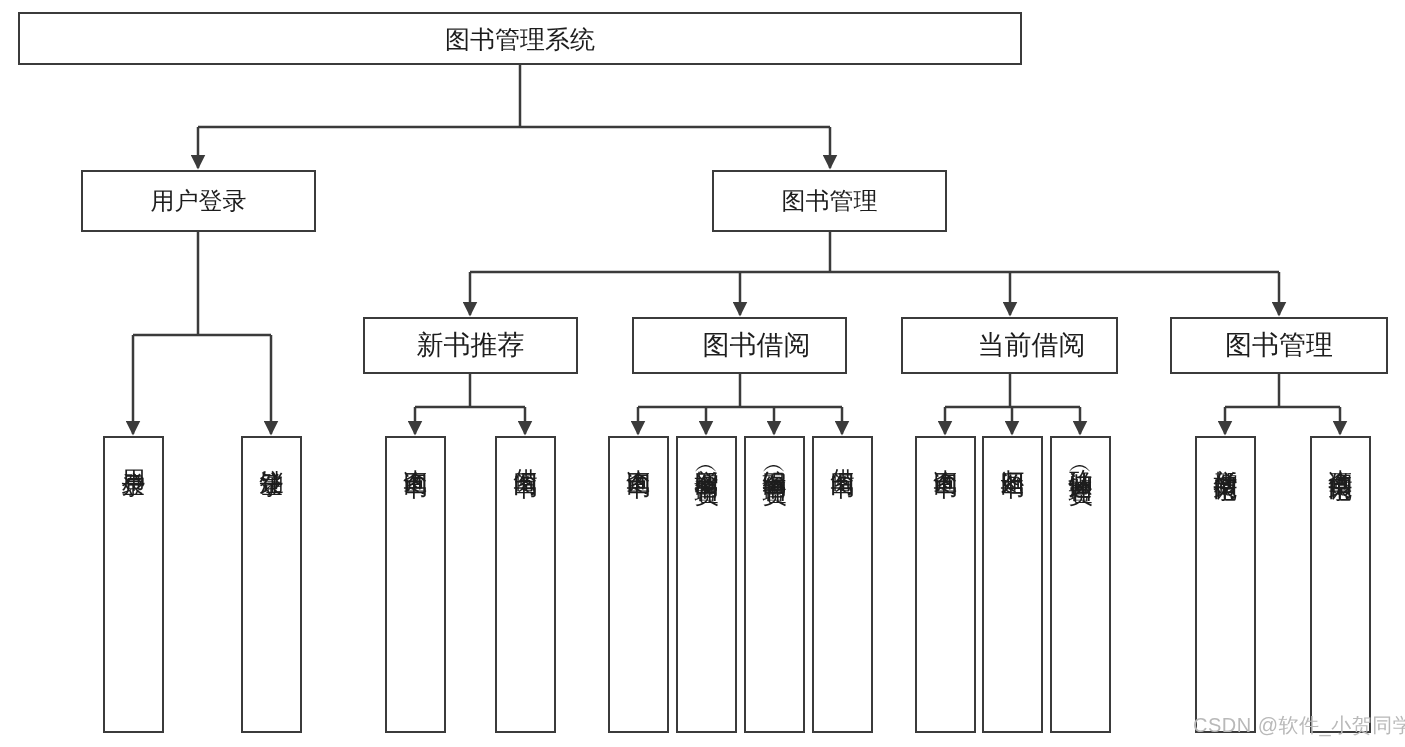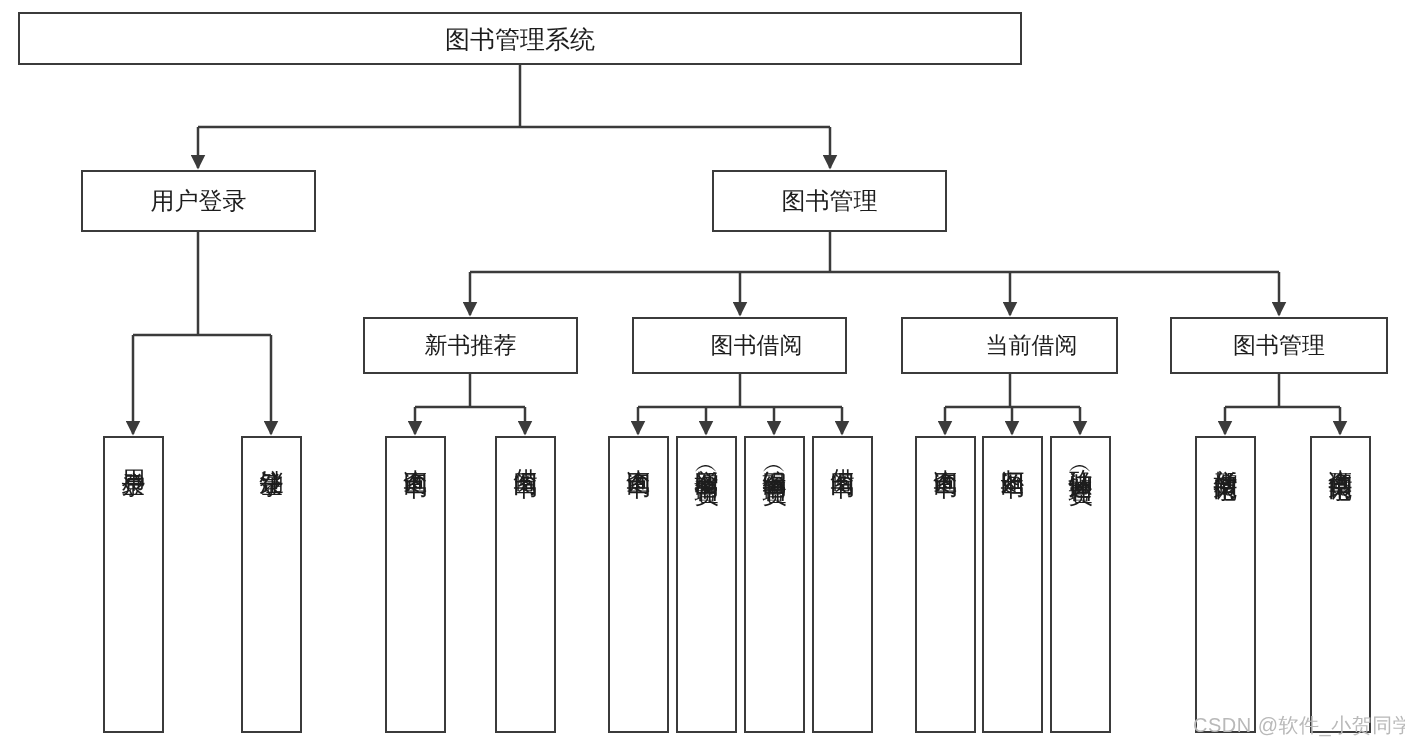--- a/index.html
+++ b/index.html
@@ -37,21 +37,21 @@
     z-index: 2;
   }
   .node .label {
     display: block;
     text-align: left;
     line-height: 1.12;
     white-space: nowrap;
   }
   .node-root .label { font-size: 25px; }
   .node-l2 .label { font-size: 24px; }
-  .node-l3 .label { font-size: 23px; }
+  .node-l3 .label { font-size: 27px; }
   .node-leaf {
     align-items: flex-start;
     justify-content: center;
     padding-top: 12px;
   }
   .node-leaf .label {
     writing-mode: vertical-rl;
     text-orientation: upright;
     font-size: 24px;
     line-height: 1.0;

